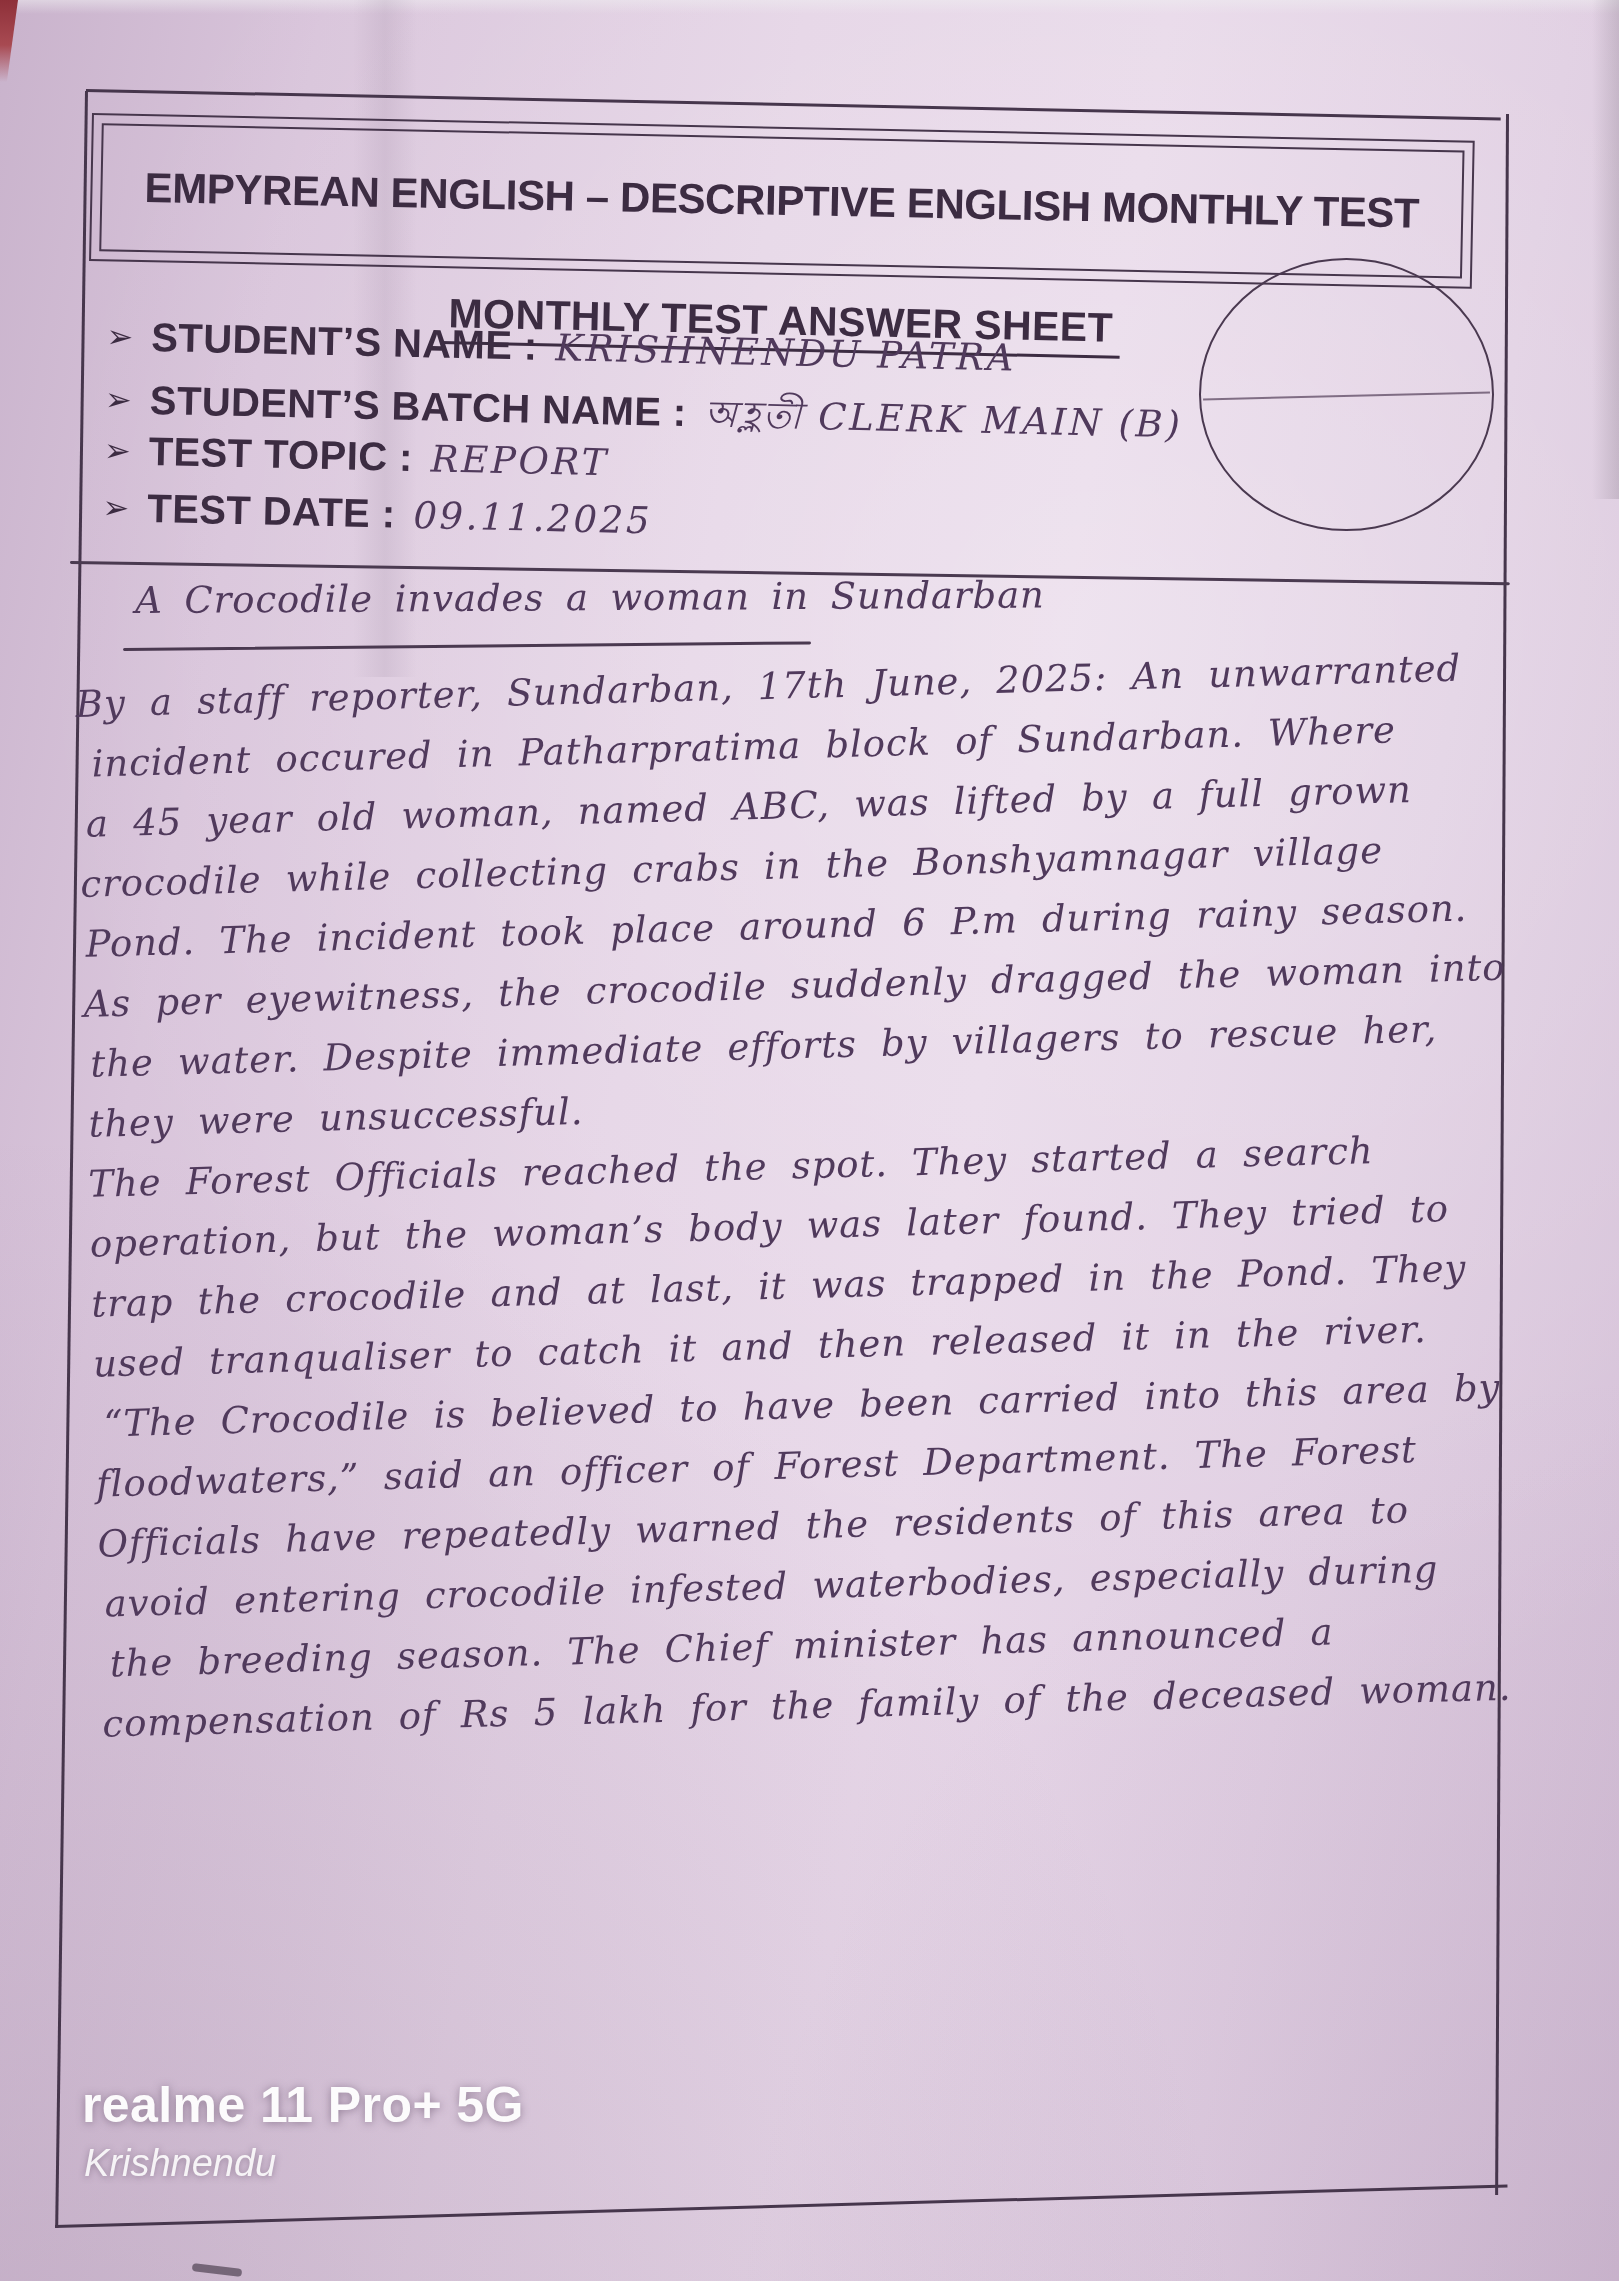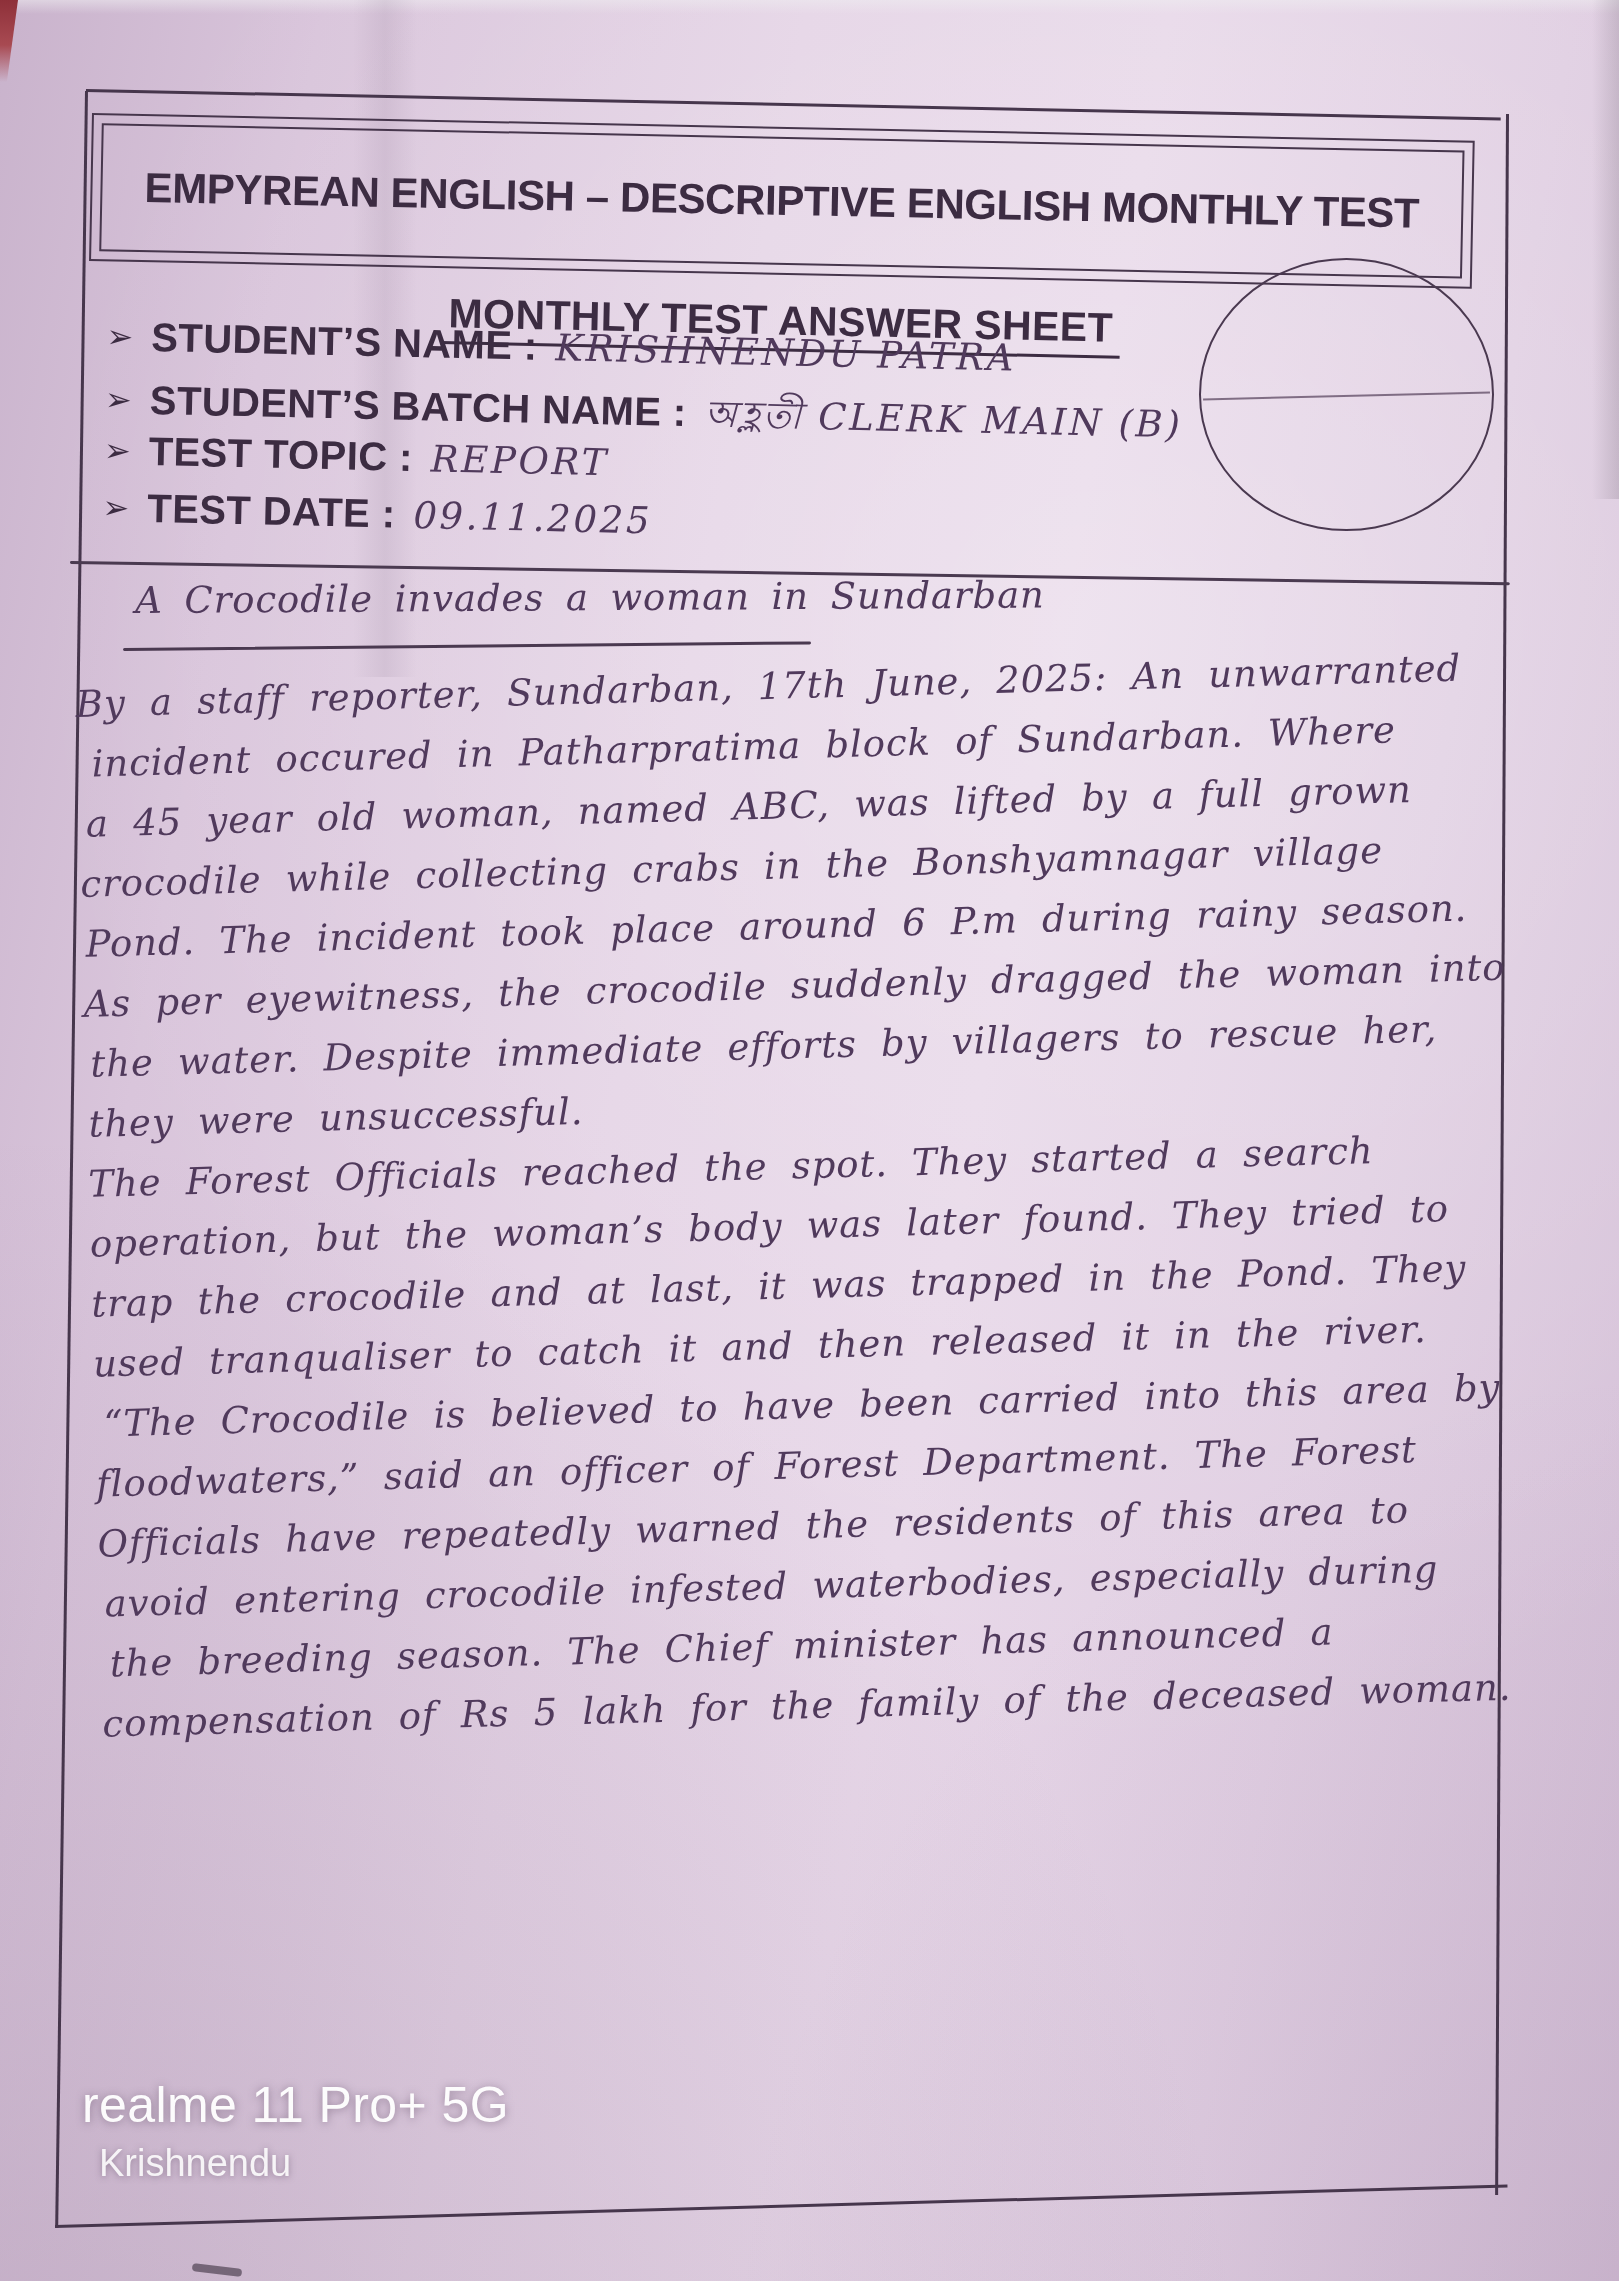--- a/index.html
+++ b/index.html
@@ -75,24 +75,24 @@
   .bl:nth-child(2){margin-left:14.3px;}
   .bl:nth-child(3){margin-left:7.1px;}
   .bl:nth-child(5){margin-left:3.6px;}
   .bl:nth-child(7){margin-left:5.3px;}
   .bl:nth-child(8){margin-left:1.8px;}
   .bl:nth-child(13){margin-left:9px;}
   .bl:nth-child(16){margin-left:5.3px;}
   .bl:nth-child(17){margin-left:9px;}
 
   
-  .wm-device{position:absolute;left:82px;top:2076px;font-weight:normal;font-size:50px;
+  .wm-device{position:absolute;left:82px;top:2076px;font-weight:bold;font-size:50px;
     color:rgba(255,255,255,0.96);text-shadow:0 0.9px 8px rgba(92,72,98,0.55);letter-spacing:0.4px;}
-  .wm-user{position:absolute;left:99px;top:2142px;font-size:38px;
-    color:rgba(255,255,255,0.88);text-shadow:0 0.9px 6.2px rgba(92,72,98,0.5);}
+  .wm-user{position:absolute;left:84px;top:2142px;font-size:38px;
+    color:rgba(255,255,255,0.88);text-shadow:0 0.9px 6.2px rgba(92,72,98,0.5);font-style:italic;}
 </style>
 </head>
 <body>
 
 <div class="photo">
 
   <div class="top-strip"></div>
   <div class="corner-red"></div>
   <div class="crease"></div>
   <div class="right-shade"></div>

